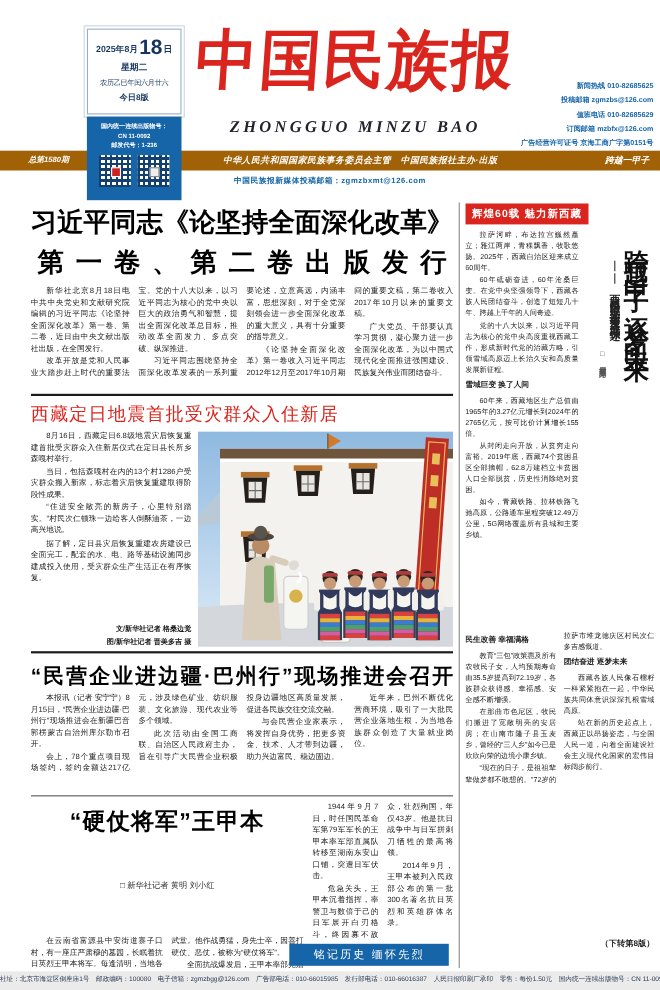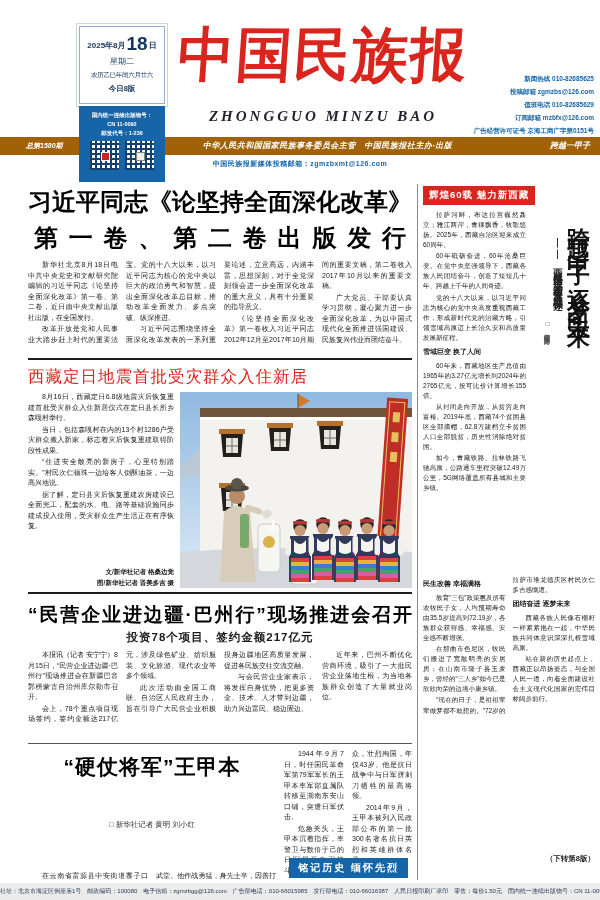--- a/index.html
+++ b/index.html
@@ -5,21 +5,21 @@
   html,body{margin:0;padding:0;background:#fff;}
   .page{position:relative;width:600px;height:900px;background:#fff;overflow:hidden;
         font-family:"Liberation Sans", sans-serif;color:#1a1a1a;}
   
   .masthead{position:absolute;top:0;left:0;right:0;height:183px;}
   .date-box{position:absolute;left:79px;top:26px;width:86px;height:78px;background:#fff;
             border:1px solid #9ab0c8;box-shadow:0 0 0 2px #fff,0 0 0 3px #c9d6e4;
             text-align:center;color:#15355e;z-index:2;padding-top:6px;box-sizing:border-box;}
   .date-line1{font-size:8px;font-weight:bold;}
   .date-day{font-size:19px;font-weight:900;margin:0 1px;vertical-align:-2px;}
-  .date-weekday{font-size:8px;font-weight:normal;margin-top:1px;}
+  .date-weekday{font-size:8px;font-weight:bold;margin-top:1px;}
   .date-lunar{font-size:6.5px;margin-top:4px;letter-spacing:-0.3px;}
   .date-pages{font-size:7.5px;font-weight:bold;margin-top:4px;}
   .issue-box{position:absolute;left:79px;top:106px;width:86px;height:76px;background:#1565a8;
              color:#fff;text-align:center;z-index:3;font-size:5.5px;line-height:1.6;
              padding-top:5px;box-sizing:border-box;font-weight:bold;}
   .qr-row{display:flex;justify-content:center;gap:6px;margin-top:4px;}
   .qr{width:29px;height:29px;background-color:#fff;position:relative;
       background-image:repeating-linear-gradient(0deg,#13406e 0 2px,transparent 2px 5px),
                        repeating-linear-gradient(90deg,#13406e 0 2px,transparent 2px 5px);}
   .qr1::after{content:"";position:absolute;left:11px;top:11px;width:7px;height:7px;background:#c22;border:1px solid #fff;}
@@ -72,21 +72,21 @@
   .ms-body{height:90px;}
   
   .bottom-story{flex:1;position:relative;overflow:hidden;}
   .bs-row{display:flex;height:100%;}
   .bs-left{width:248px;margin-right:8px;display:flex;flex-direction:column;gap:36px;}
   .bs-head{font-size:21px;font-weight:900;color:#000;text-align:center;margin:6px 0 3px;letter-spacing:1px;}
   .bs-byline{font-size:7.5px;text-align:center;color:#333;margin-bottom:5px;}
   .bs-ltext{flex:1;overflow:hidden;}
   .bs-right{flex:1;overflow:hidden;padding-top:2px;}
   .bs-badge{position:absolute;right:4px;bottom:2px;background:#1565a8;color:#fff;
-            font-size:10px;font-weight:bold;padding:3px 9px;letter-spacing:2px;}
+            font-size:10px;font-weight:normal;padding:3px 22px;letter-spacing:2px;}
   
   .r-badge{display:inline-block;background:#d9251d;color:#fff;font-size:9.5px;font-weight:bold;
            padding:3px 6px;letter-spacing:1px;margin:1px 0 5px;}
   .r-top{display:flex;height:360px;overflow:hidden;}
   .r-top-text{flex:1;overflow:hidden;font-size:6.5px;line-height:1.55;text-align:justify;padding-right:5px;}
   .r-vert{display:flex;width:64px;justify-content:flex-end;}
   .vtext{writing-mode:vertical-rl;}
   .r-headline{font-size:23px;font-weight:900;color:#111;letter-spacing:9px;height:350px;}
   .r-subhead{font-size:9.5px;font-weight:bold;color:#222;letter-spacing:2px;margin-top:28px;height:300px;}
   .r-byline{font-size:6.5px;color:#555;margin-top:110px;height:220px;}
@@ -244,21 +244,20 @@
               <path d="M92,128 q4,6 -2,10" stroke="#fff" stroke-width="2.5" fill="none"></path>
             </svg>
           </div>
         </div>
       </section>
 
       <div class="hr2"></div>
 
       <section>
         <h2 class="ms-head">“民营企业进边疆·巴州行”现场推进会召开</h2>
-        <div class="ms-sub">投资78个项目、签约金额217亿元</div>
         <div class="body-text cols4 ms-body">
             <p class="para">本报讯（记者 安宁宁）8月15日，“民营企业进边疆·巴州行”现场推进会在新疆巴音郭楞蒙古自治州库尔勒市召开。</p>
             <p class="para">会上，78个重点项目现场签约，签约金额达217亿元，涉及绿色矿业、纺织服装、文化旅游、现代农业等多个领域。</p>
             <p class="para">此次活动由全国工商联、自治区人民政府主办，旨在引导广大民营企业积极投身边疆地区高质量发展，促进各民族交往交流交融。</p>
             <p class="para">与会民营企业家表示，将发挥自身优势，把更多资金、技术、人才带到边疆，助力兴边富民、稳边固边。</p>
             <p class="para">近年来，巴州不断优化营商环境，吸引了一大批民营企业落地生根，为当地各族群众创造了大量就业岗位。</p>
           </div>
       </section>
 
       <div class="hr1"></div>

